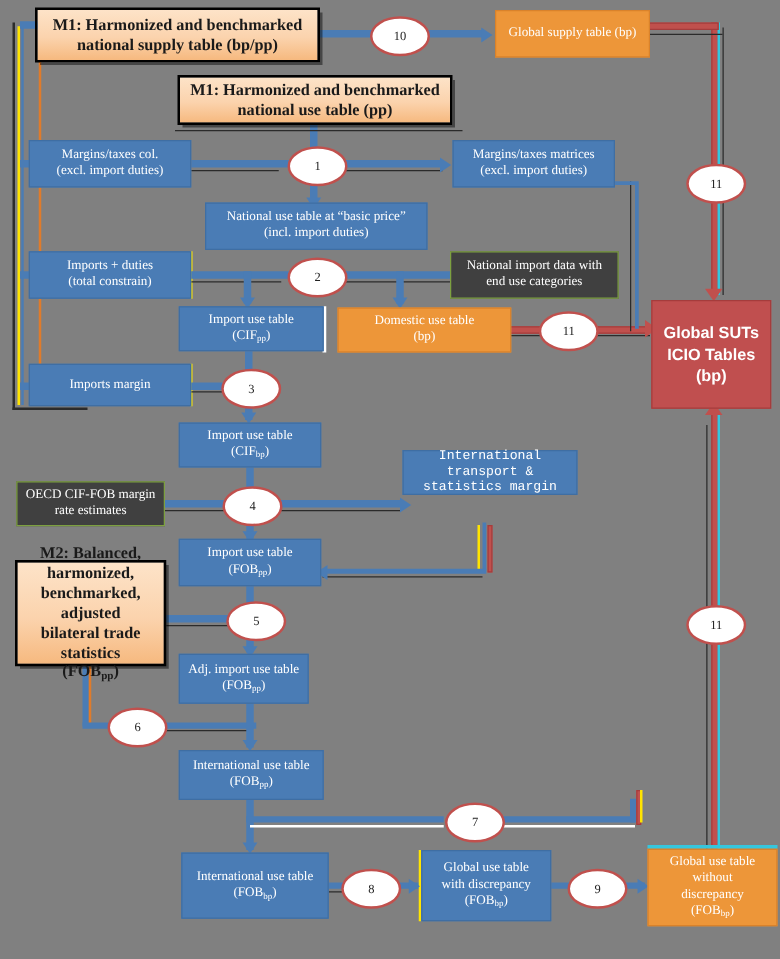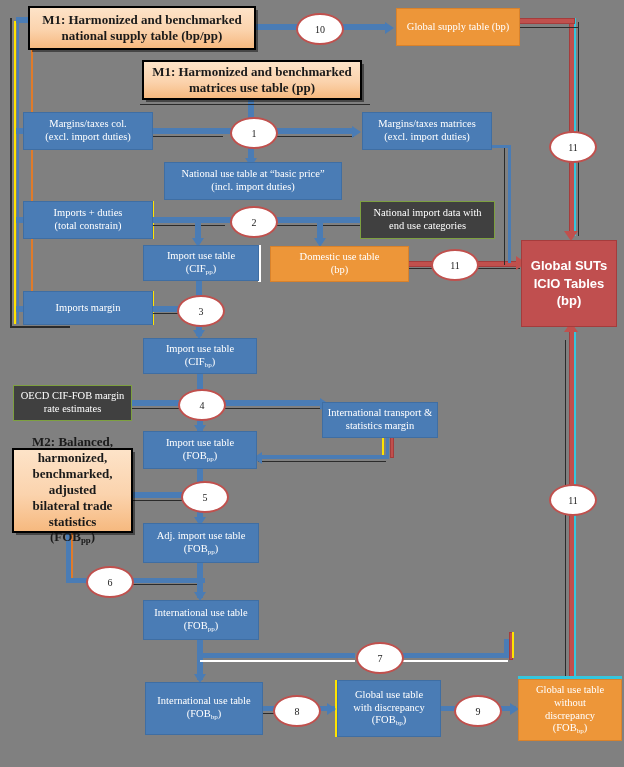--- a/index.html
+++ b/index.html
@@ -155,21 +155,21 @@
   <div class="ah right" style="left:385px;top:22px;"></div>
   <div class="marker" style="left:318px;top:27px;">
     <span>10</span>
   </div>
 
   <div class="node orange" style="left:396px;top:8px;width:124px;height:38px;text-align:center;">
     <span class="lbl">Global supply table (bp)</span>
   </div>
 
   <div class="node peach" style="left:142px;top:60px;width:220px;height:40px;">
-    <span class="lbl">M1: Harmonized and benchmarked matrices use table (pp)</span>
+    <span class="lbl">M1: Harmonized and benchmarked national use table (pp)</span>
   </div>
 
   <div class="seg" style="left:248px;top:100px;width:6px;height:28px;"></div>
   <div class="seg blk" style="left:140px;top:104px;width:230px;height:1px;"></div>
 
   <div class="node blue" style="left:23px;top:112px;width:130px;height:38px;">
     <span class="lbl">
       <span>Margins/taxes col.</span><br>
       <span>(excl. import duties)</span>
     </span>
@@ -302,21 +302,21 @@
   <div class="ah right" style="left:320px;top:398px;"></div>
 
   <div class="marker" style="left:200px;top:403px;">
     <span>4</span>
   </div>
 
   <div class="seg" style="left:197px;top:374px;width:6px;height:16px;"></div>
   <div class="seg" style="left:197px;top:416px;width:6px;height:15px;"></div>
   <div class="ah down" style="left:194px;top:425px;"></div>
 
-  <div class="node blue" style="left:322px;top:402px;width:116px;height:36px;">
+  <div class="node blue" style="left:322px;top:360px;width:140px;height:36px;font-family:Liberation Mono, monospace;">
     <span class="lbl">
       <span>International transport &amp;</span><br>
       <span>statistics margin</span>
     </span>
   </div>
 
   <div class="seg" style="left:386px;top:418px;width:3px;height:38px;"></div>
   <div class="seg ylw" style="left:382px;top:420px;width:2px;height:36px;"></div>
   <div class="seg red" style="left:390px;top:420px;width:2px;height:36px;"></div>
   <div class="seg" style="left:258px;top:455px;width:131px;height:4px;"></div>
@@ -342,21 +342,21 @@
 
   <div class="seg" style="left:133px;top:492px;width:50px;height:6px;"></div>
   <div class="seg blk" style="left:133px;top:500px;width:50px;height:1px;"></div>
   <div class="marker" style="left:203px;top:495px;">
     <span>5</span>
   </div>
   <div class="seg" style="left:197px;top:469px;width:6px;height:17px;"></div>
   <div class="seg" style="left:197px;top:508px;width:6px;height:14px;"></div>
   <div class="ah down" style="left:194px;top:517px;"></div>
 
-  <div class="node blue" style="left:143px;top:523px;width:116px;height:40px;">
+  <div class="node blue" style="left:143px;top:523px;width:104px;height:40px;">
     <span class="lbl">
       <span>Adj. import use table</span><br>
       <span>(FOB</span><sub>pp</sub>)
     </span>
   </div>
 
   <div class="seg" style="left:127px;top:578px;width:78px;height:5px;"></div>
   <div class="seg blk" style="left:127px;top:584px;width:75px;height:1px;"></div>
   <div class="seg" style="left:66px;top:533px;width:5px;height:48px;"></div>
   <div class="seg orng" style="left:71px;top:533px;width:2px;height:46px;"></div>

